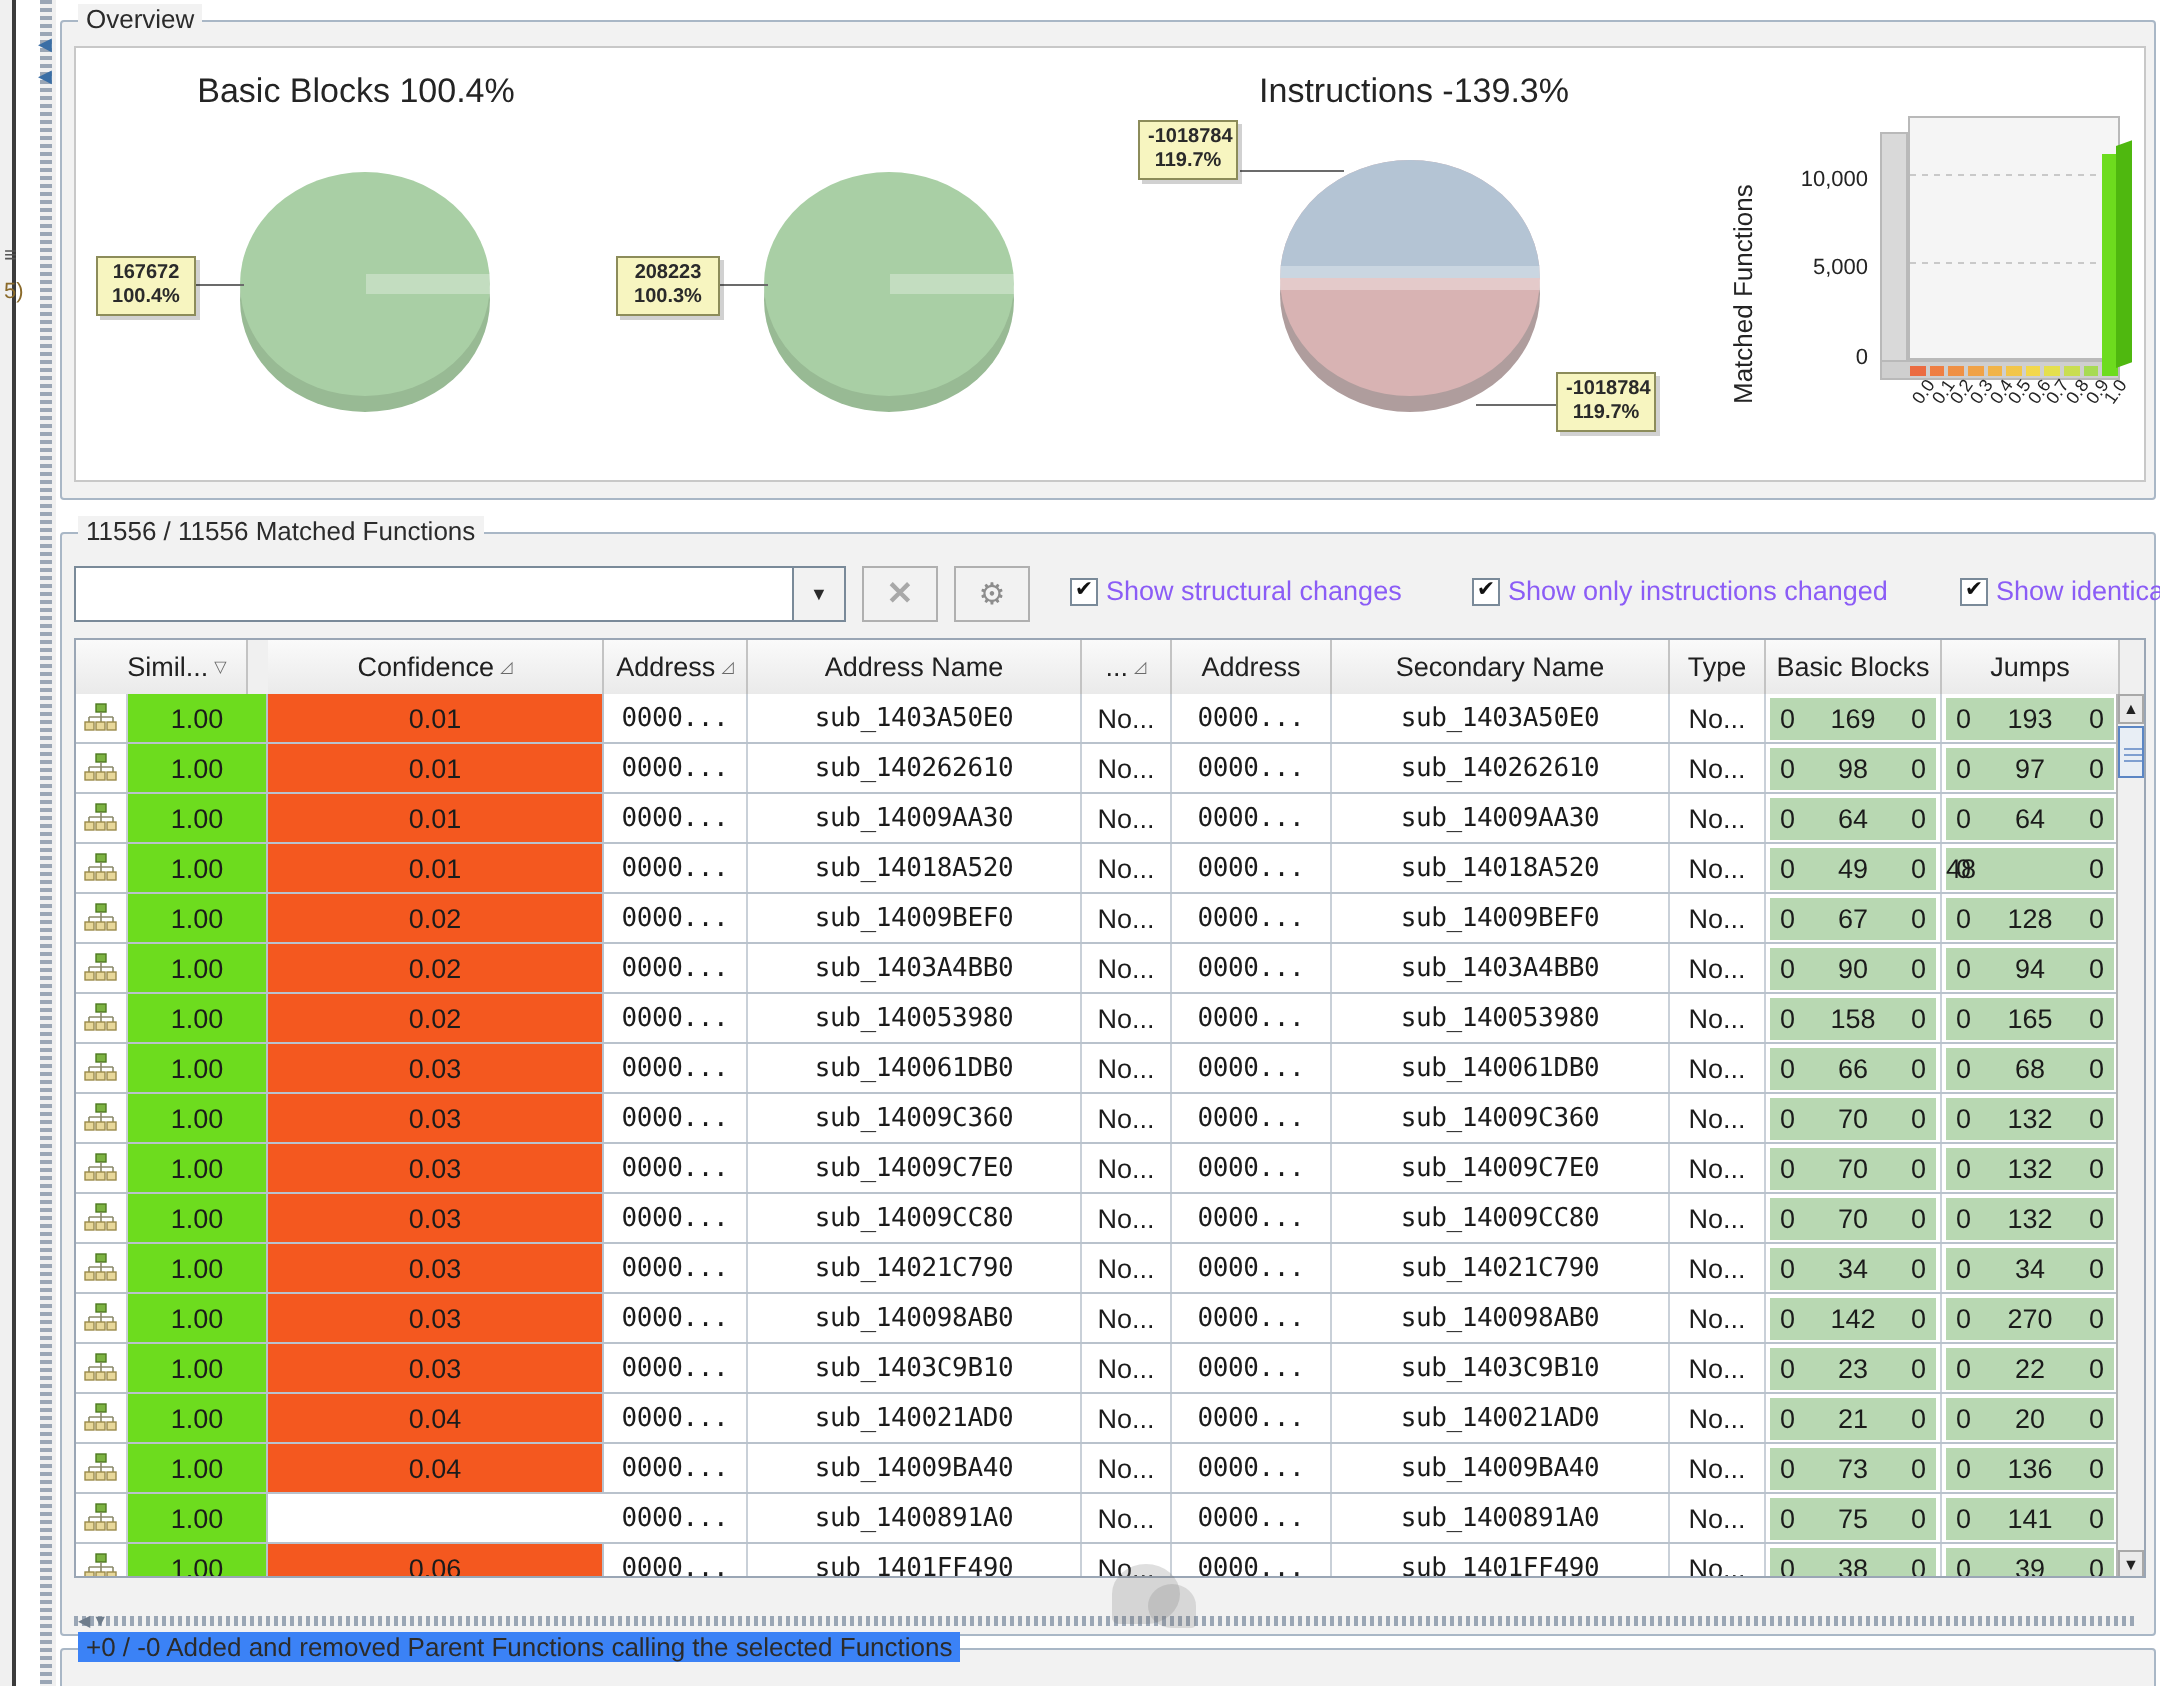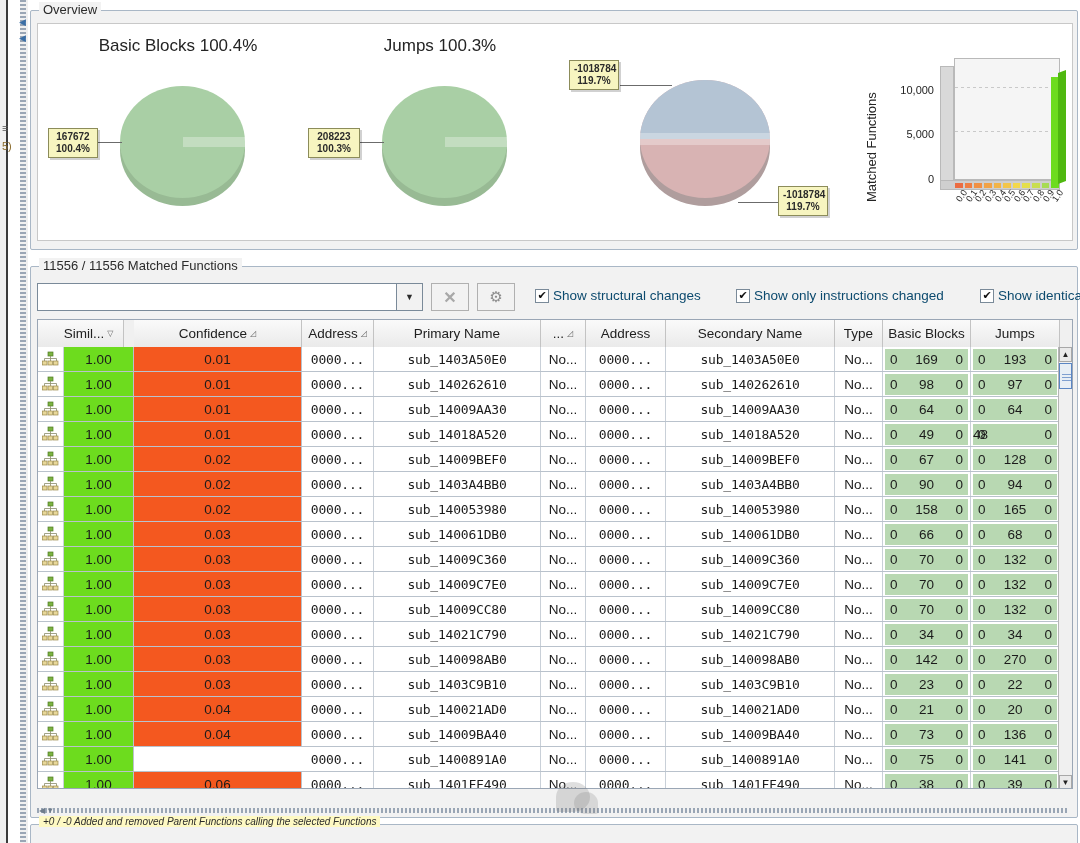--- a/index.html
+++ b/index.html
@@ -129,21 +129,21 @@
     position:absolute; top:0; width:38px; height:28px;
     border:1px solid #b0b0b0; background:#f2f2f2;
     display:flex; align-items:center; justify-content:center;
   }
   .cbx-wrap { position:absolute; top:5px; display:flex; align-items:center; gap:4px; white-space:nowrap; }
   .cbx {
     width:14px; height:14px; border:1px solid #7a8a99; background:#ffffff;
     display:inline-flex; align-items:center; justify-content:center;
     font-size:11px; line-height:11px; color:#111;
   }
-  .cbx-label { font-size:13.5px; color:#0c4a6e; }
+  .cbx-label { font-size:13.5px; color:#8b5cf6; }
 
   
   #table-area {
     position:absolute; left:6px; top:52px; width:1036px; height:470px;
     border:1px solid #9aa6b5; background:#ffffff; overflow:hidden;
   }
   #thead { position:absolute; left:0; top:0; width:1036px; height:27px; background:#f0f0f0; }
   .th {
     position:absolute; top:0; height:27px;
     border-right:1px solid #c3c3c3;
@@ -187,22 +187,22 @@
     background:#e8eef5; border:1px solid #5b86c4;
   }
   #scroll-thumb .grip { position:absolute; left:2px; width:9px; height:1px; background:#7f9fd0; }
 
   
   #bottom-group {
     position:absolute; left:30px; top:824px; width:1048px; height:26px;
     border:1px solid #a9b7c6; border-radius:2px; background:#f2f2f2;
   }
   #bottom-legend {
-    position:absolute; left:8px; top:-9px; background:#fef9c3;
-    padding:0 4px; font-size:10px; color:#2b2b2b; white-space:nowrap;font-style:italic;
+    position:absolute; left:8px; top:-9px; background:#3b82f6;
+    padding:0 4px; font-size:13px; color:#2b2b2b; white-space:nowrap;
   }
   .grip-dots {
     position:absolute; height:5px;
     background-image:repeating-linear-gradient(to right,#9aa6b5 0 2px, transparent 2px 4px);
   }
   .grip-arrows { position:absolute; font-size:8px; color:#6f7d8c; letter-spacing:1px; }
 
   
   #watermark {
     position:absolute; left:556px; top:778px; width:520px; height:46px;
@@ -246,32 +246,32 @@
         <div class="pie-shadow pie-green"></div>
         <div class="pie-body pie-green"></div>
         <div class="pie-seam"></div>
       </div>
       <div class="leader" style="left:58px; top:118px; width:26px;"></div>
       <div class="callout" style="left:10px; top:104px; width:50px;">167672
 100.4%</div>
     </div>
 
     <div class="chart-cell" style="left:262px; width:280px;">
-      <div class="chart-title">Jumps 100.3%</div>
       <div class="pie-wrap" style="left:82px; top:62px; width:125px; height:112px;">
         <div class="pie-shadow pie-green"></div>
         <div class="pie-body pie-green"></div>
         <div class="pie-seam"></div>
       </div>
       <div class="leader" style="left:58px; top:118px; width:26px;"></div>
       <div class="callout" style="left:8px; top:104px; width:52px;">208223
 100.3%</div>
     </div>
 
     <div class="chart-cell" style="left:524px; width:290px;">
+      <div class="chart-title">Instructions -139.3%</div>
       <div class="pie-wrap" style="left:78px; top:56px; width:130px; height:118px;">
         <div class="pie-shadow" style="background:#c2aeae;"></div>
         <div class="pie-body pie-bot-red"></div>
         <div class="pie-body pie-top-blue" style="clip-path:inset(0 0 50% 0);"></div>
         <div class="pie-seam" style="left:0; width:100%; top:calc(50% - 6px); height:12px;"></div>
       </div>
       <div class="leader" style="left:58px; top:61px; width:52px;"></div>
       <div class="callout" style="left:7px; top:36px; width:50px;">-1018784
 119.7%</div>
       <div class="leader" style="left:176px; top:178px; width:42px;"></div>
@@ -367,21 +367,21 @@
         </div>
         <div class="th" style="left: 96px; width: 168px;">
           <span>Confidence</span>
           <span class="sort-ind">◿</span>
         </div>
         <div class="th" style="left: 264px; width: 72px;">
           <span>Address</span>
           <span class="sort-ind">◿</span>
         </div>
         <div class="th" style="left: 336px; width: 167px;">
-          <span>Primary Name</span>
+          <span>Address Name</span>
         </div>
         <div class="th" style="left: 503px; width: 45px;">
           <span>...</span>
           <span class="sort-ind">◿</span>
         </div>
         <div class="th" style="left: 548px; width: 80px;">
           <span>Address</span>
         </div>
         <div class="th" style="left: 628px; width: 169px;">
           <span>Secondary Name</span>

